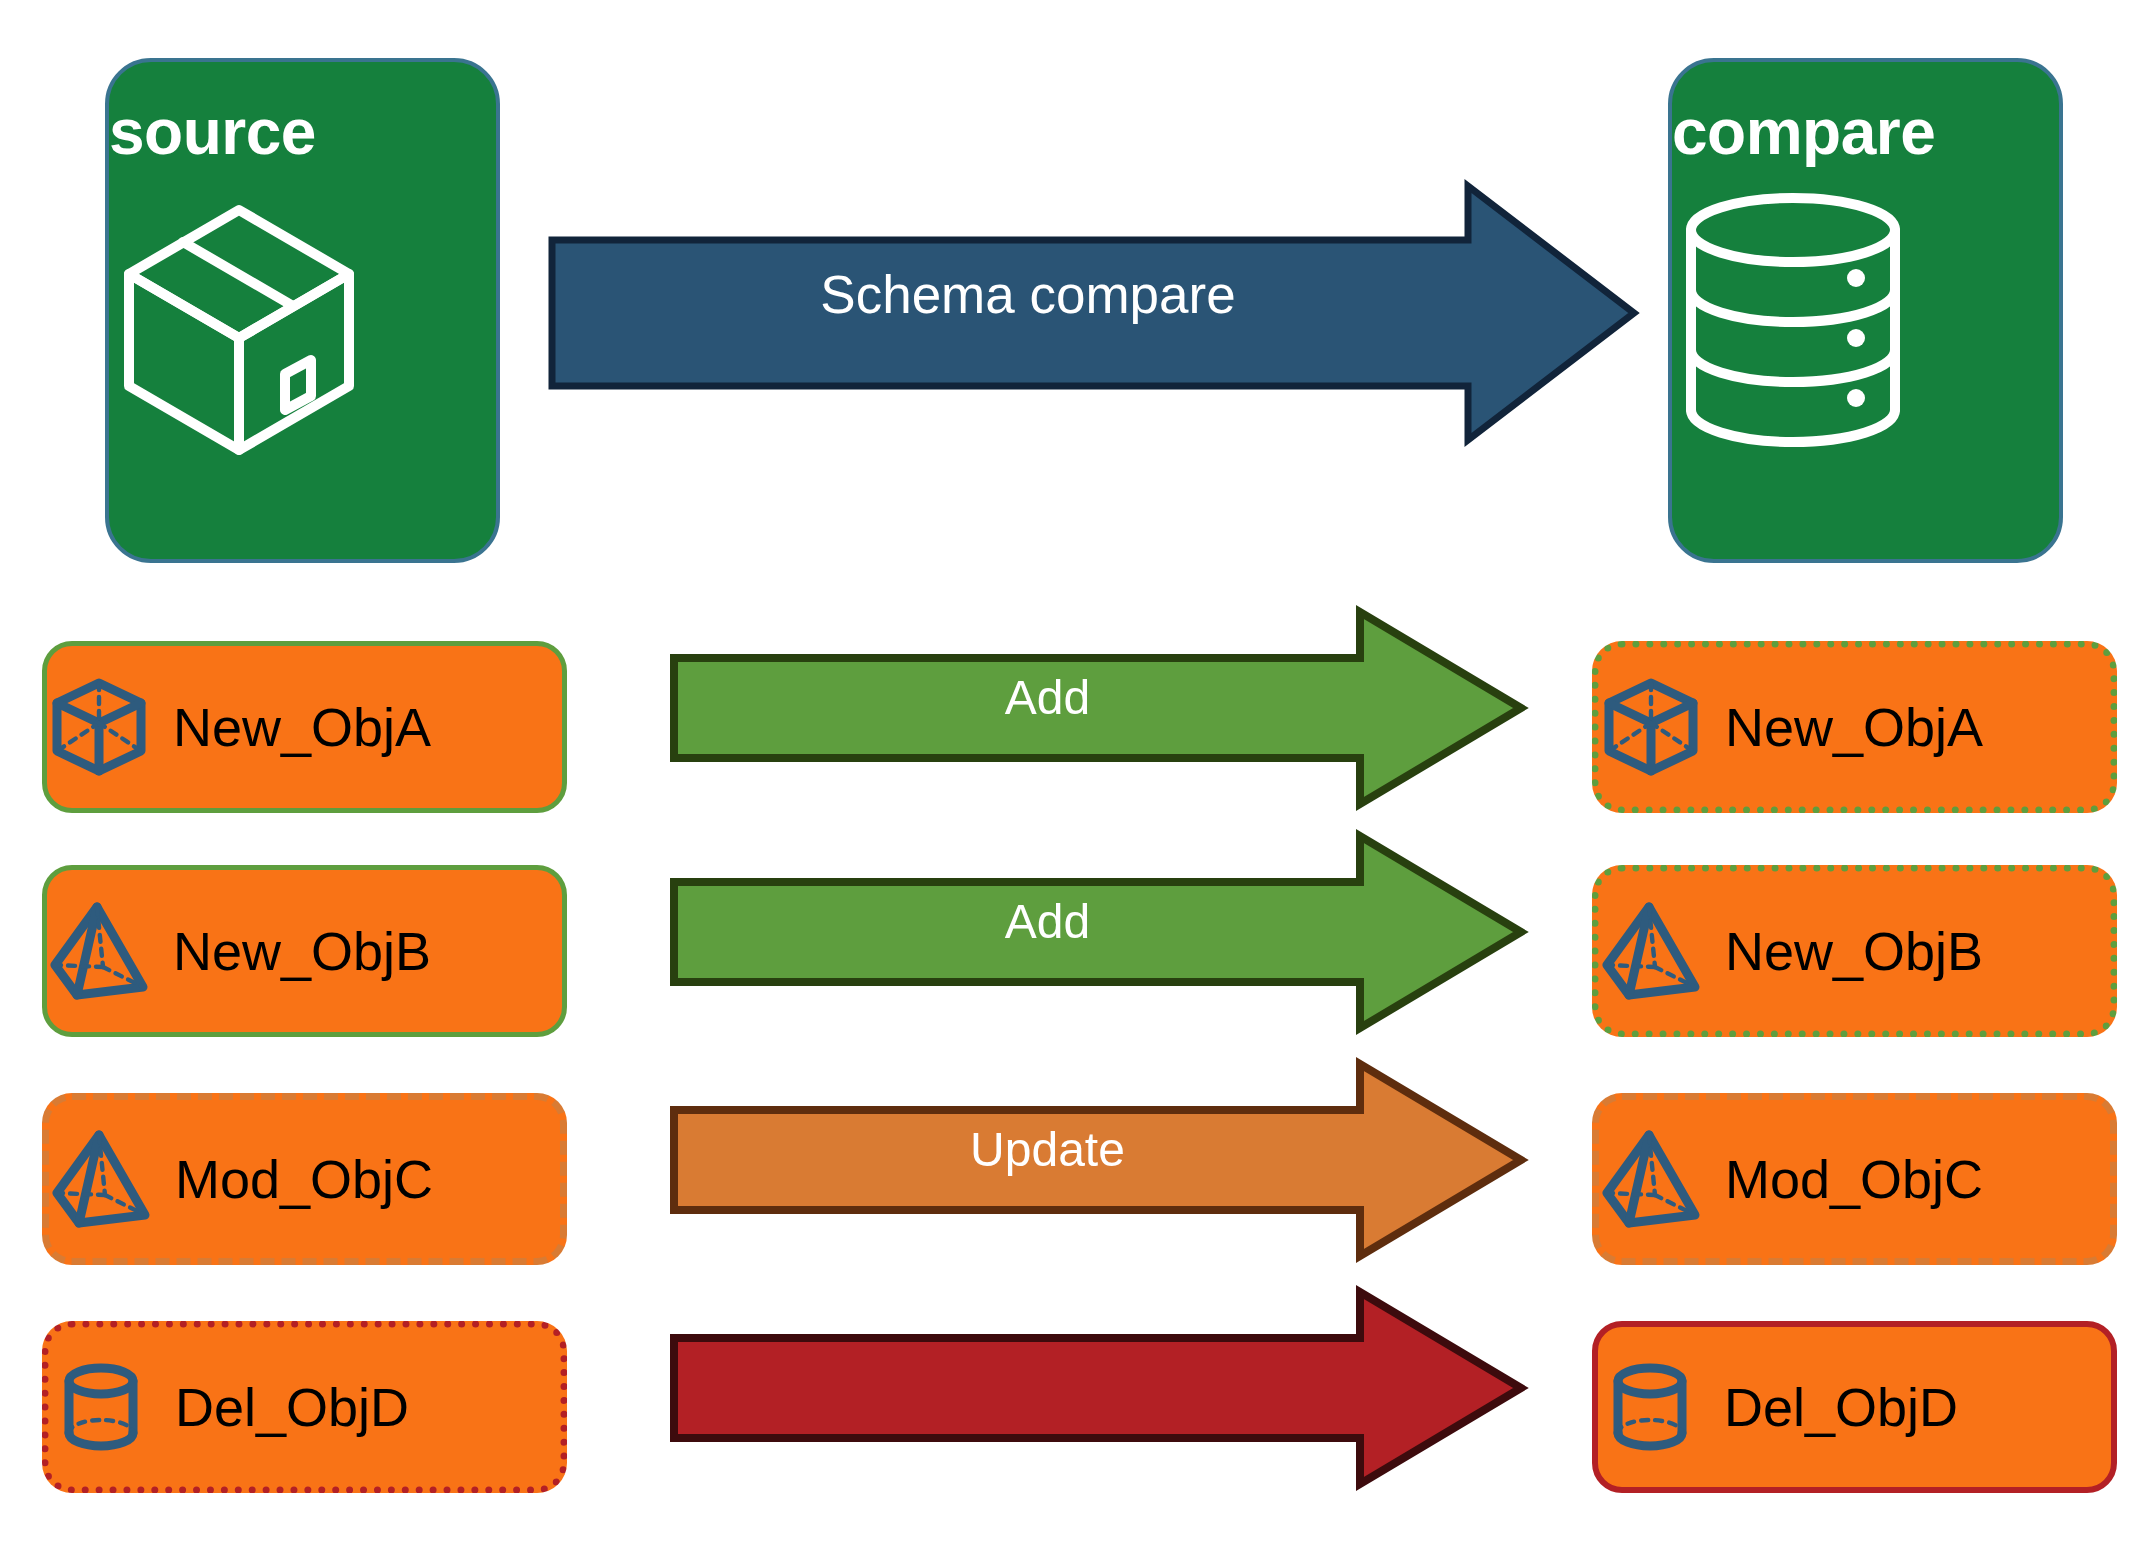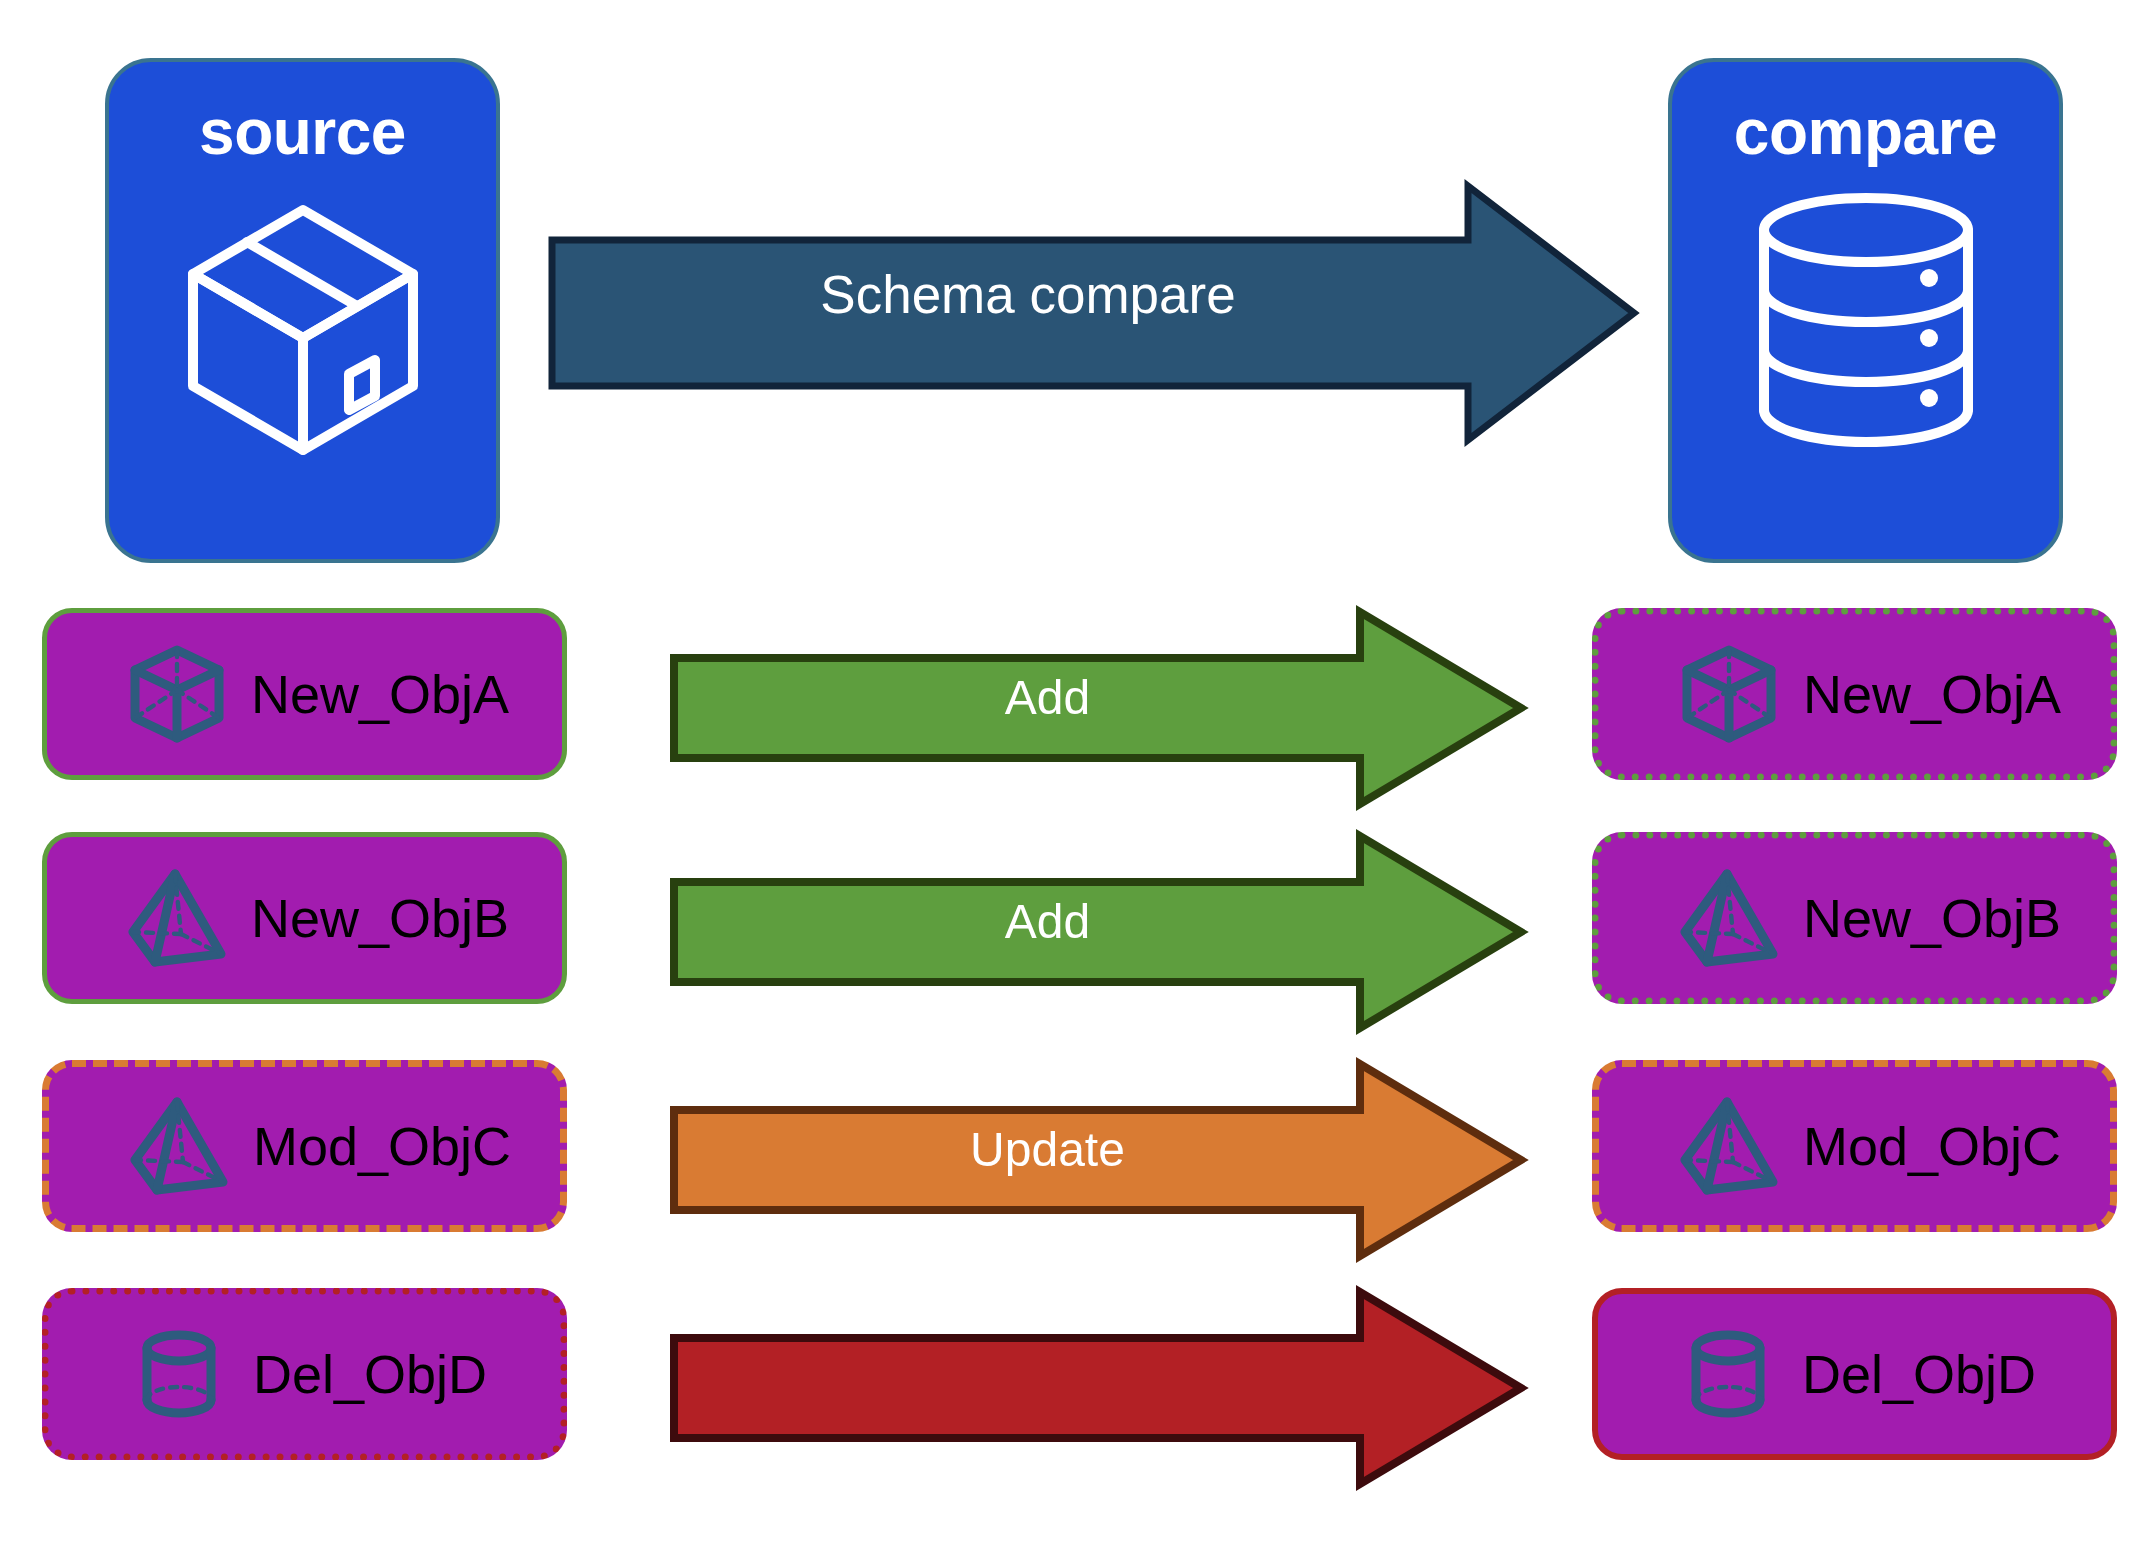--- a/index.html
+++ b/index.html
@@ -14,26 +14,25 @@
     font-family: "Liberation Sans", sans-serif;
     overflow: hidden;
   }
 
   
   .endpoint {
     position: absolute;
     width: 395px;
     height: 505px;
     border-radius: 46px;
-    background: #1d4ed8;
+    background: #15803d;
     border: 4px solid #3A7490;
     box-sizing: border-box;
     display: flex;
     flex-direction: column;
-    align-items: center;
   }
   #endpoint-source { left: 105px; top: 58px; }
   #endpoint-target { left: 1668px; top: 58px; }
 
   .endpoint-title {
     color: #ffffff;
     font-size: 64px;
     font-weight: bold;
     letter-spacing: -0.5px;
     margin-top: 38px;
@@ -77,24 +76,24 @@
   #row-1 { top: 832px; }
   #row-2 { top: 1060px; }
   #row-3 { top: 1288px; }
 
   .obj-card {
     position: absolute;
     width: 525px;
     height: 172px;
     border-radius: 30px;
     box-sizing: border-box;
-    background: #a21caf;
+    background: #f97316;
     display: flex;
     align-items: center;
-    padding-left: 78px;
+    margin-top: 33px;
   }
   .obj-card.left  { left: 42px; }
   .obj-card.right { left: 1592px; }
 
   .obj-icon {
     width: 104px;
     height: 104px;
     flex: 0 0 auto;
     display: block;
   }

